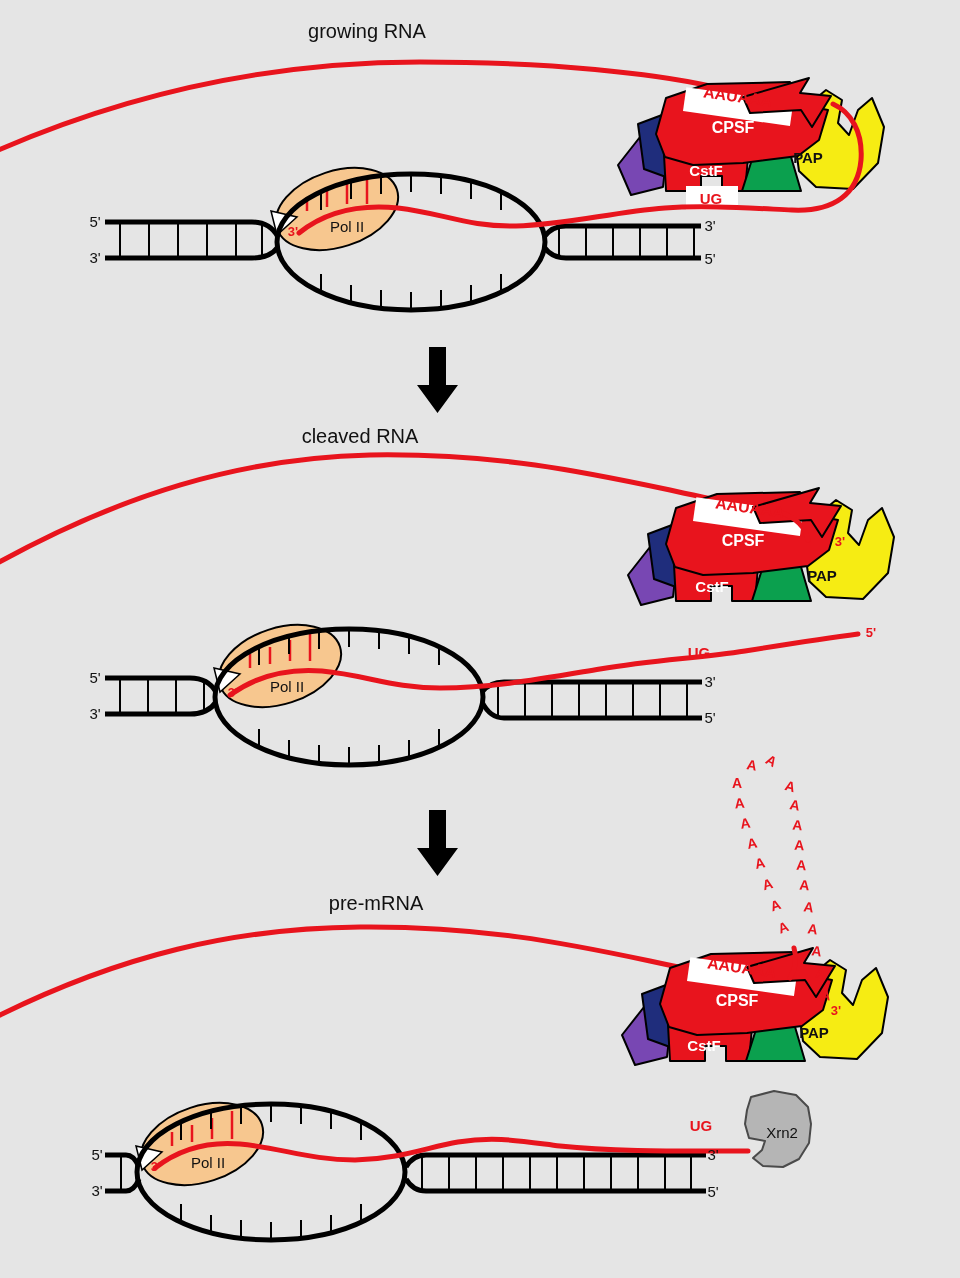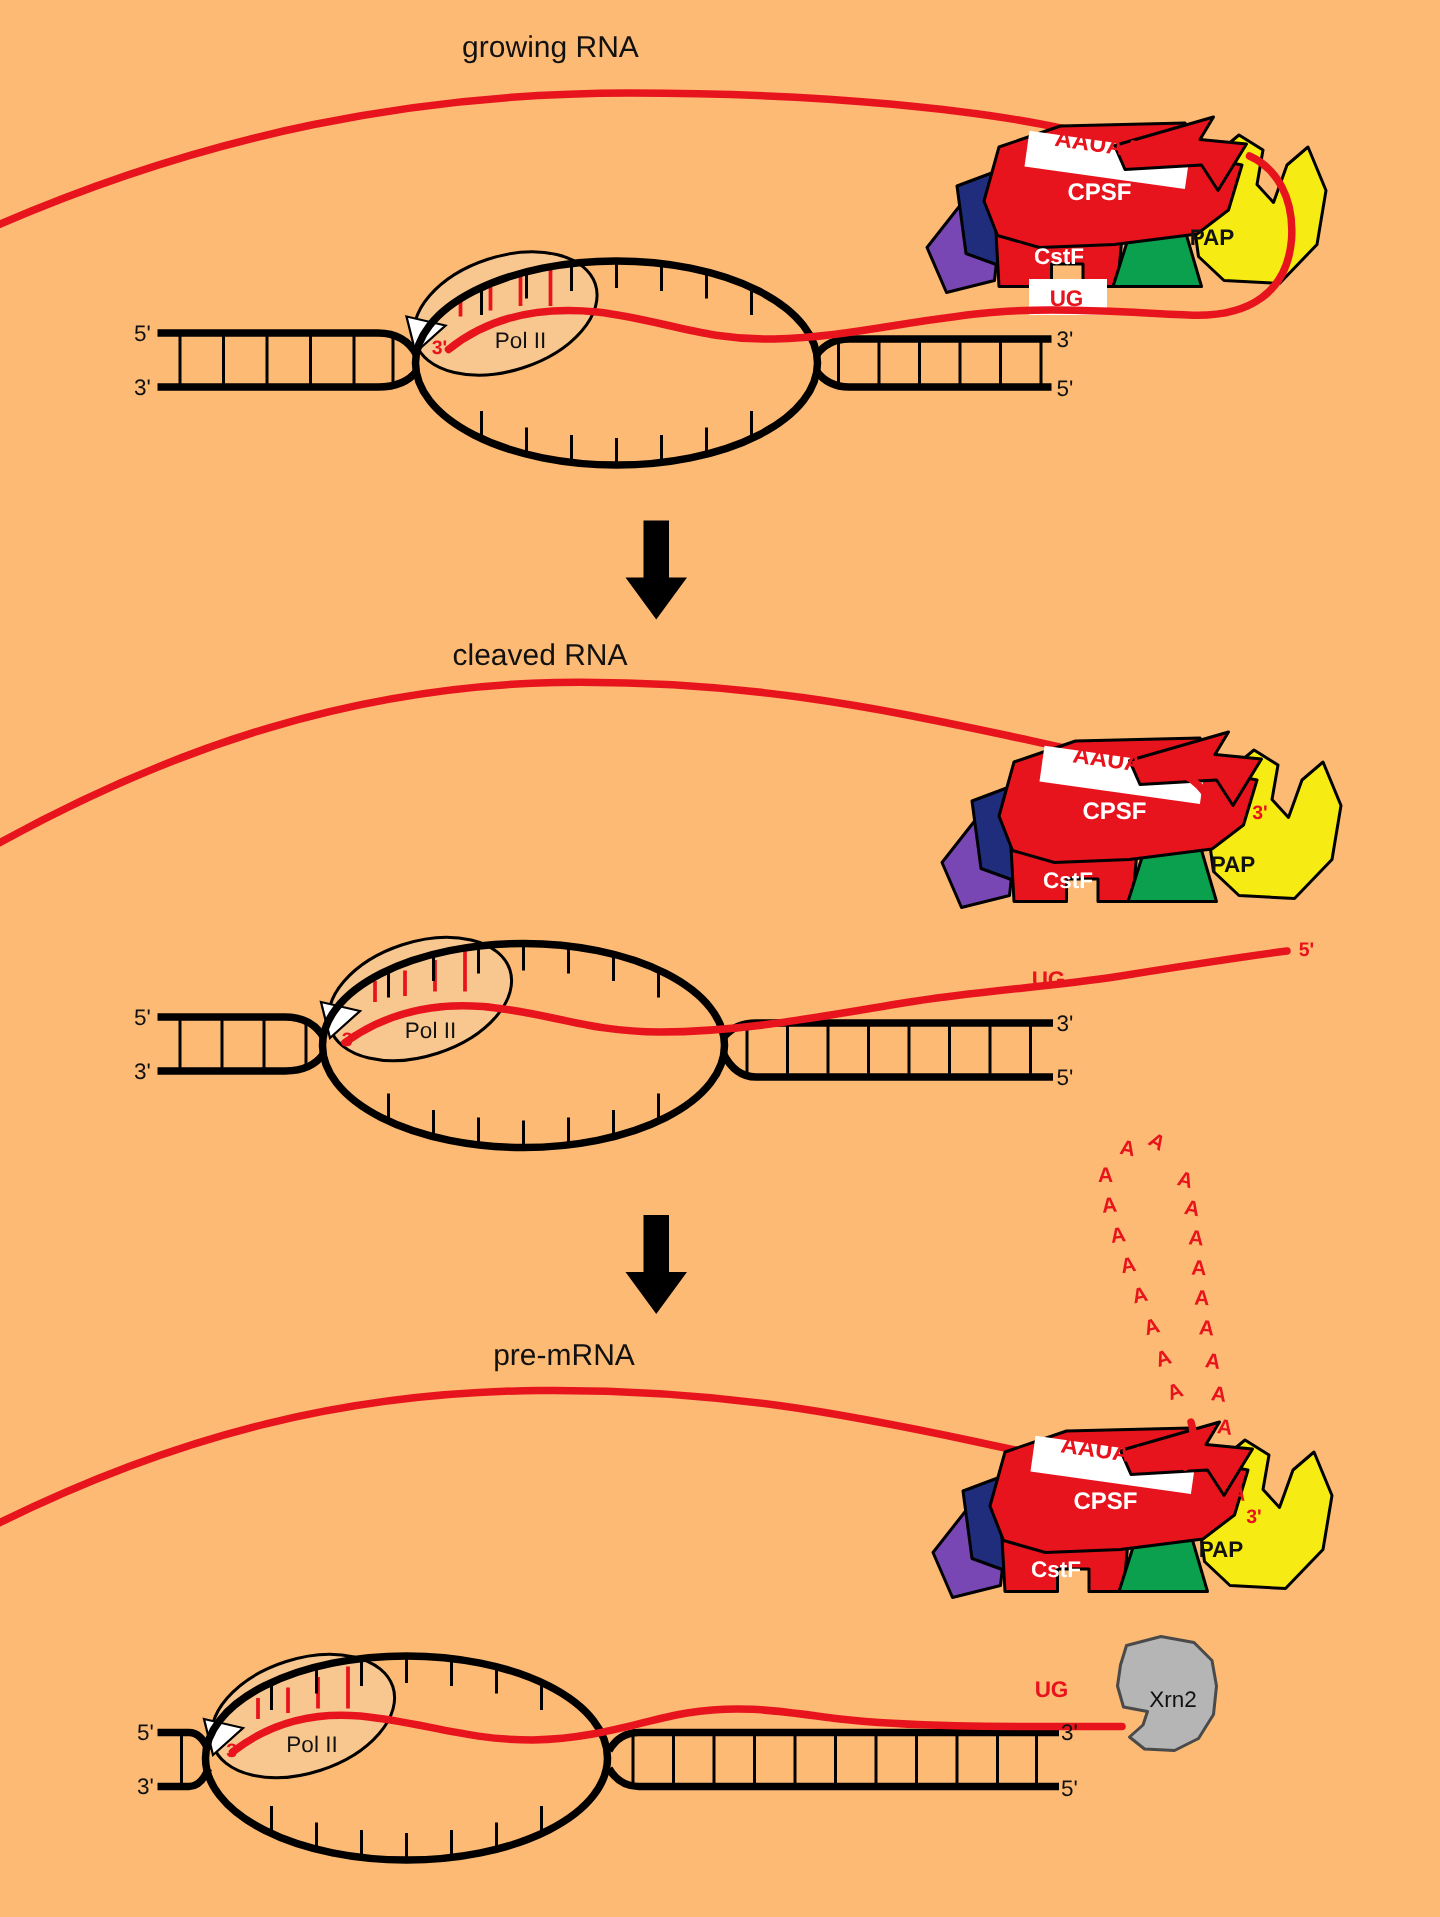--- a/index.html
+++ b/index.html
@@ -1,16 +1,16 @@
 <!DOCTYPE html>
 <html><head>
 <meta charset="utf-8">
 <style>
   html,body{margin:0;padding:0;background:#fff;}
-  .stage{position:relative;width:960px;height:1278px;background:#fdba74;overflow:hidden;}
+  .stage{position:relative;width:960px;height:1278px;background:#e5e5e5;overflow:hidden;}
   svg{display:block;}
   text{font-family:"Liberation Sans", sans-serif;}
   .title{font-size:20px;fill:#111;}
   .dnalab{font-size:15px;fill:#111;}
   .redlab{font-size:13px;fill:#e8141d;font-weight:600;}
   .whitelab{font-size:16px;fill:#fff;font-weight:600;}
   .whitelab2{font-size:15px;fill:#fff;font-weight:600;}
   .blacklab{font-size:15px;fill:#111;font-weight:600;}
   .redband{font-size:16px;fill:#e8141d;font-weight:700;}
   .ugtxt{font-size:15px;fill:#e8141d;font-weight:700;}

